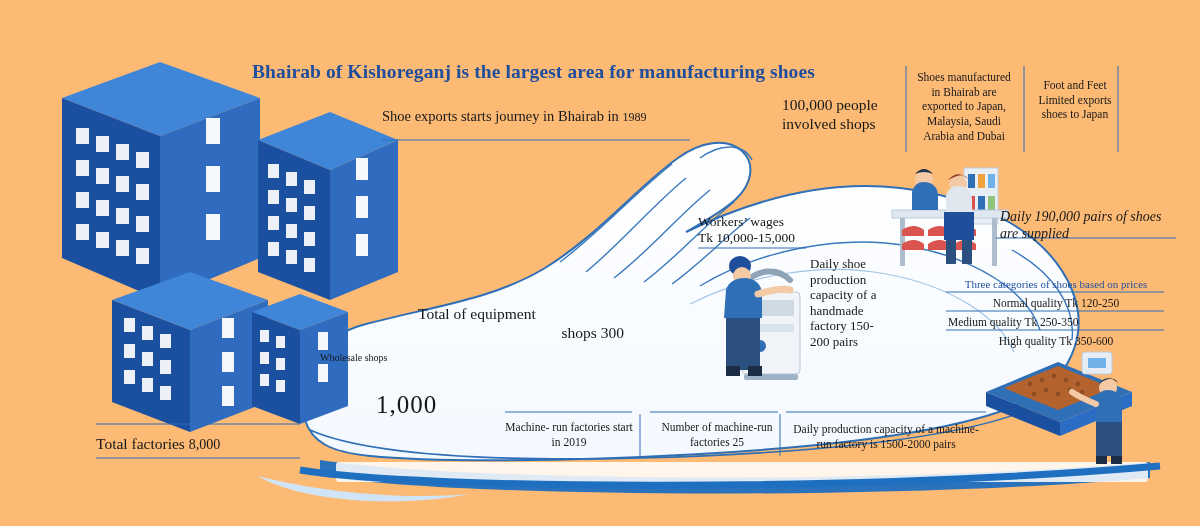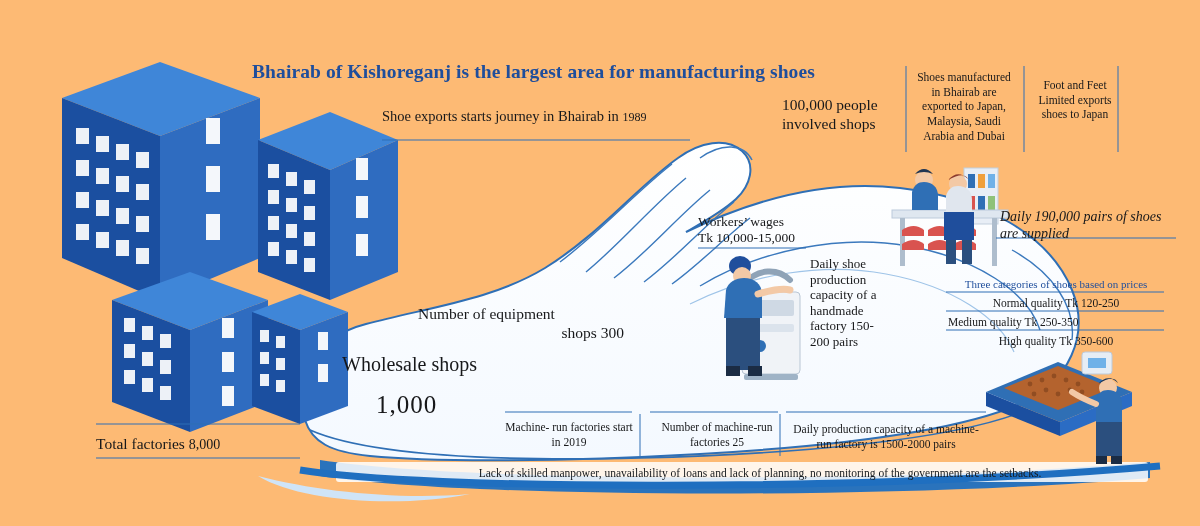--- a/index.html
+++ b/index.html
@@ -76,22 +76,21 @@
     font-size: 13px;
     line-height: 1.2;
   }
   .l-equip {
     left: 418px; top: 305px; width: 220px;
     font-size: 15.5px;
   }
   .l-equip .ln2 { display:block; text-align: right; padding-right: 14px; }
   .l-wholesale {
     left: 320px; top: 352px; width: 180px;
-    font-size: 20px;
-    margin-left: 22px;
+    font-size: 10px;
   }
   .l-1000 {
     left: 376px; top: 390px; width: 130px;
     font-size: 25px;
     letter-spacing: 1px;
   }
   .l-total {
     left: 96px; top: 435px; width: 240px;
     font-size: 15.5px;
   }
@@ -397,30 +396,29 @@
 
   <div class="lbl l-foot">Foot and Feet Limited exports shoes to Japan</div>
 
   <div class="lbl l-wages">Workers’ wages
 Tk 10,000-15,000</div>
 
   <div class="lbl l-supplied">Daily 190,000 pairs of shoes are supplied</div>
 
   <div class="lbl l-daily-shoe">Daily shoe production capacity of a handmade factory 150-200 pairs</div>
 
-  <div class="lbl l-equip"><span>Number of equipment</span><span class="ln2">shops 300</span></div>
+  <div class="lbl l-equip"><span>Total of equipment</span><span class="ln2">shops 300</span></div>
 
   <div class="lbl l-wholesale">Wholesale shops</div>
   <div class="lbl l-1000">1,000</div>
 
   <div class="lbl l-total"><span>Total factories </span><span class="big">8,000</span></div>
 
   <div class="lbl l-machine-start">Machine-  run factories start in 2019</div>
   <div class="lbl l-machine-count">Number of machine-run factories 25</div>
   <div class="lbl l-machine-cap">Daily production capacity of a machine-run factory is 1500-2000 pairs</div>
 
   <div class="lbl l-cat-title">Three categories of shoes based on prices</div>
   <div class="lbl l-cat1">Normal quality Tk 120-250</div>
   <div class="lbl l-cat2">Medium quality Tk 250-350</div>
   <div class="lbl l-cat3">High quality Tk 350-600</div>
 
-  <div class="lbl l-footer">Lack of skilled manpower, unavailability of loans and lack of planning, no monitoring of the government are the setbacks.</div>
 </div>
 
 </body></html>

